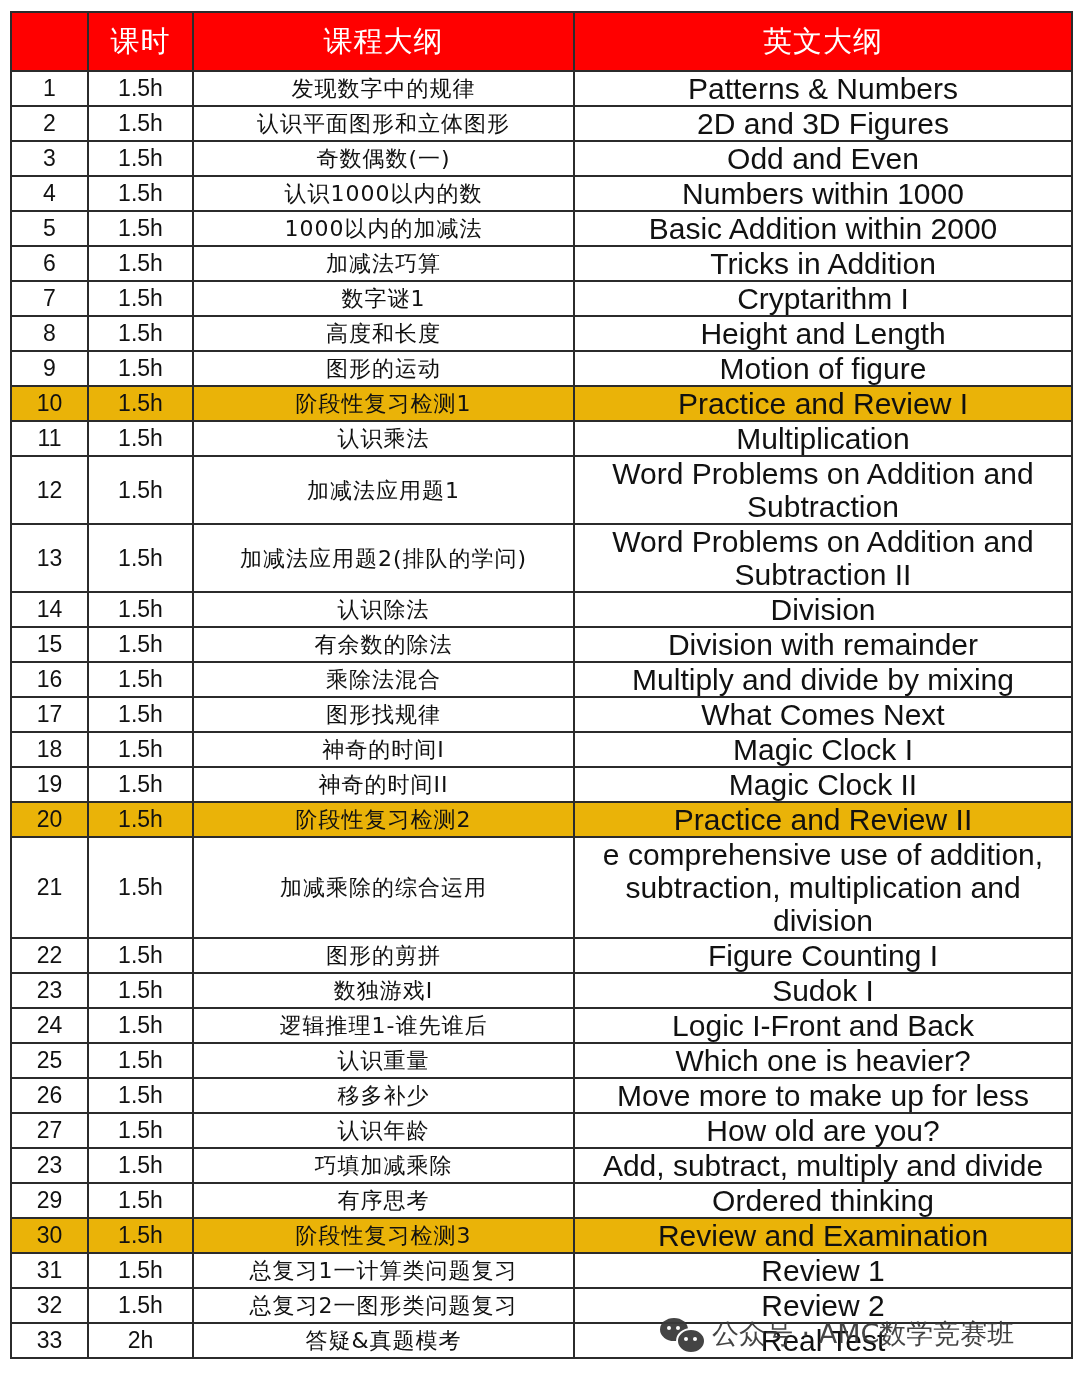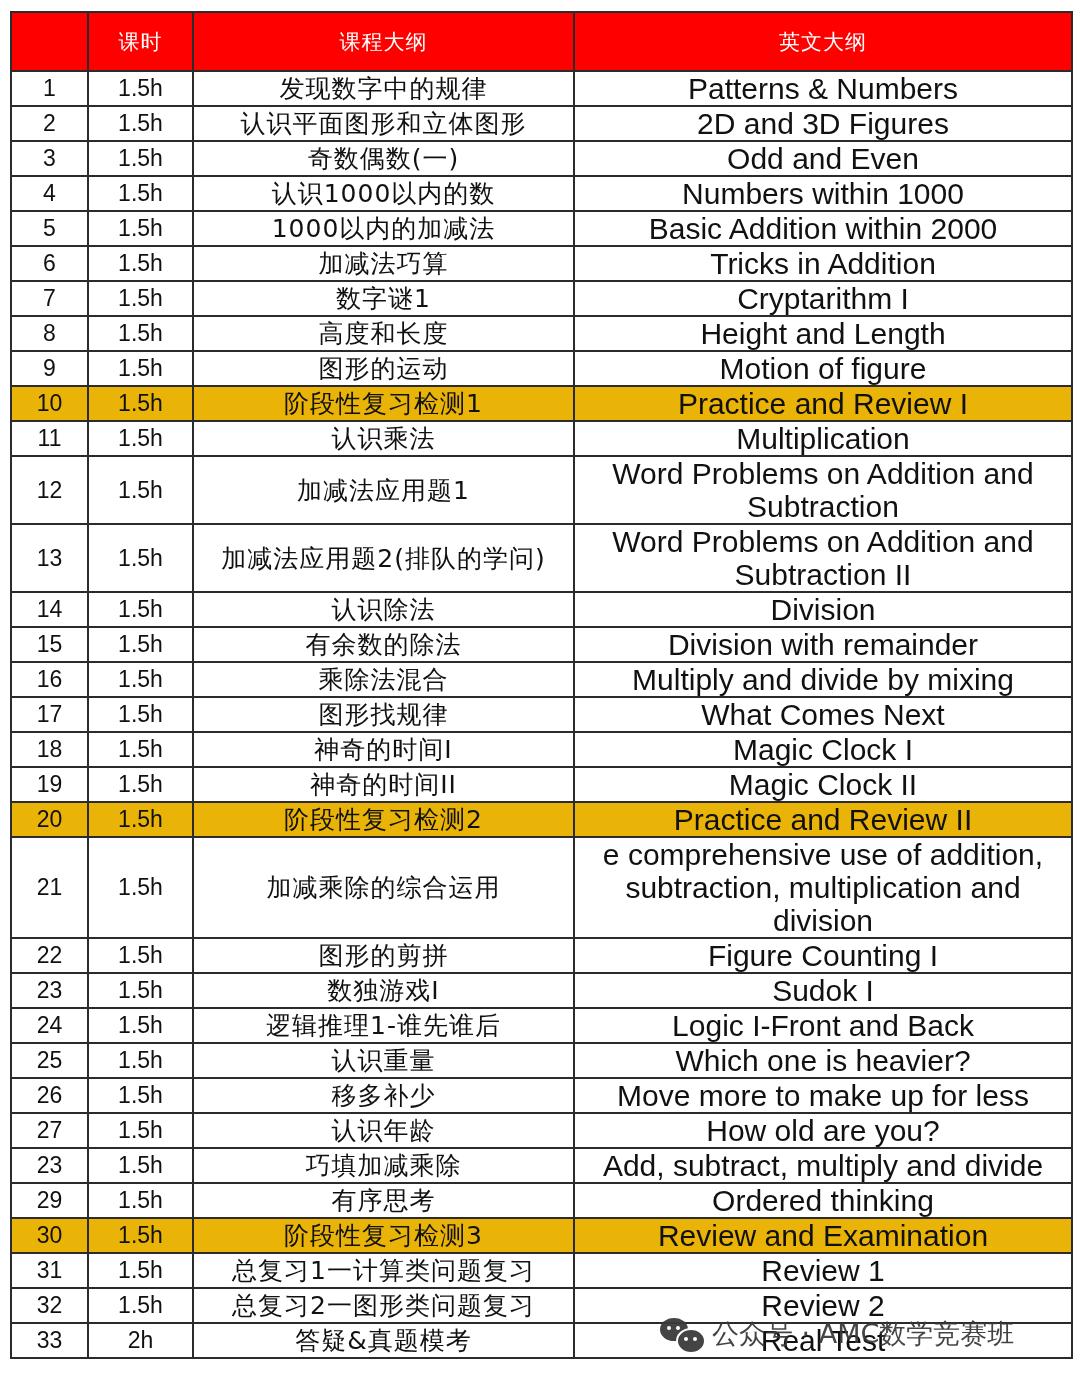--- a/index.html
+++ b/index.html
@@ -33,21 +33,21 @@
       vertical-align: middle;
       padding: 0 4px;
       color: #111111;
       overflow: hidden;
       white-space: nowrap;
     }
     .syllabus-table thead th {
       background: #ff0000;
       color: #ffffff;
       height: 57px;
-      font-size: 21px;
+      font-size: 29px;
       font-weight: normal;
       letter-spacing: 1px;
     }
     .syllabus-table tbody td {
       height: 32.4px;
       font-size: 22px;
       line-height: 27px;
     }
     .syllabus-table tbody tr.tall td {
       height: 63px;
@@ -58,21 +58,21 @@
       font-family: "Liberation Sans", "DejaVu Sans", sans-serif;
       font-size: 30px;
       padding: 0 3px;
     }
     .syllabus-table tbody td.no,
     .syllabus-table tbody td.hours {
       font-family: "Liberation Sans", "DejaVu Sans", sans-serif;
       font-size: 23px;
     }
     .syllabus-table tbody td.cn {
-      font-size: 25px;
+      font-size: 22px;
       letter-spacing: 1px;
     }
     .syllabus-table tbody tr.review td {
       background: #eab308;
     }
     .watermark {
       position: absolute;
       left: 660px;
       top: 1314px;
       height: 40px;

